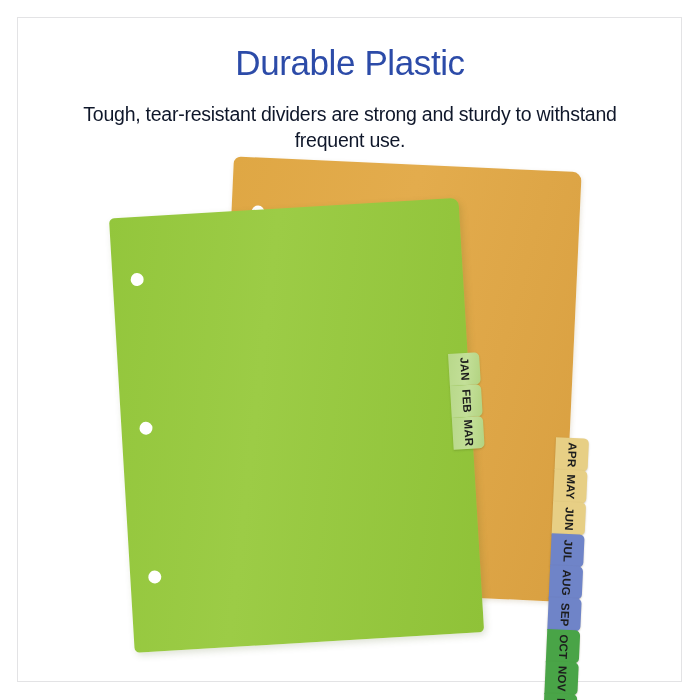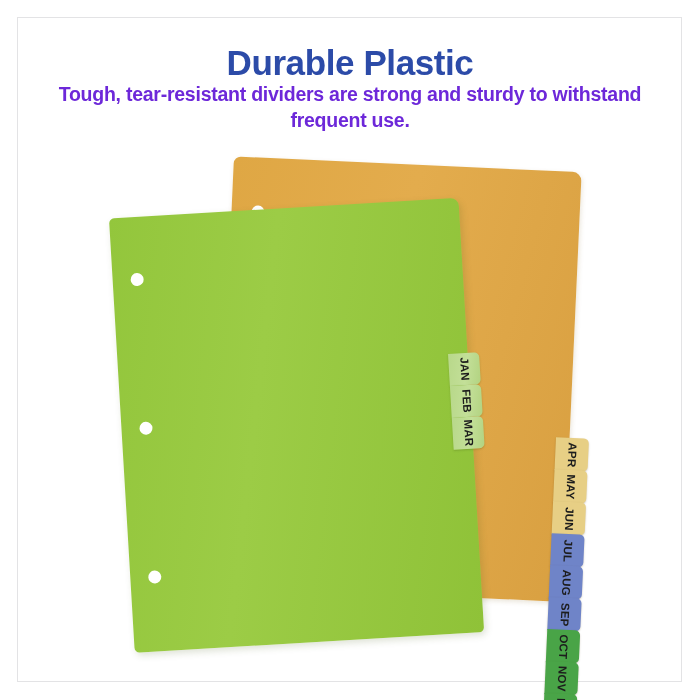--- a/index.html
+++ b/index.html
@@ -29,32 +29,32 @@
   
   #text-block {
     position: absolute;
     left: 0;
     top: 44px;
     width: 700px;
     text-align: center;
   }
   #headline {
     font-size: 35px;
-    font-weight: bold;
+    font-weight: normal;
     color: #2c4ba8;
     letter-spacing: -0.4px;
     line-height: 1.08;
     margin: 0;
   }
   #subhead {
-    margin: 0 auto 0 auto;
+    margin: 20px auto 0 auto;
     width: 590px;
     font-size: 19.5px;
-    font-weight: bold;
-    color: #6d28d9;
+    font-weight: normal;
+    color: #0f172a;
     line-height: 1.32;
     letter-spacing: -0.25px;
   }
 
   
   #photo {
     position: absolute;
     left: 0;
     top: 150px;
     width: 700px;

